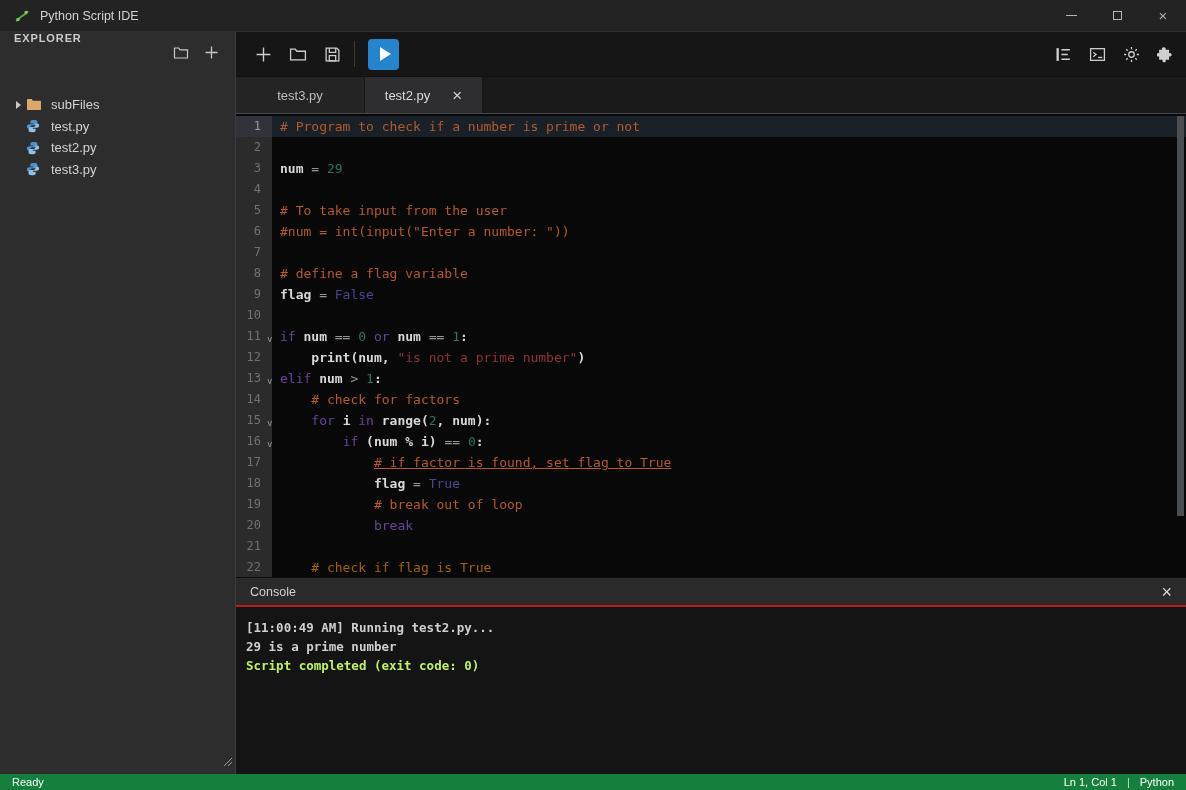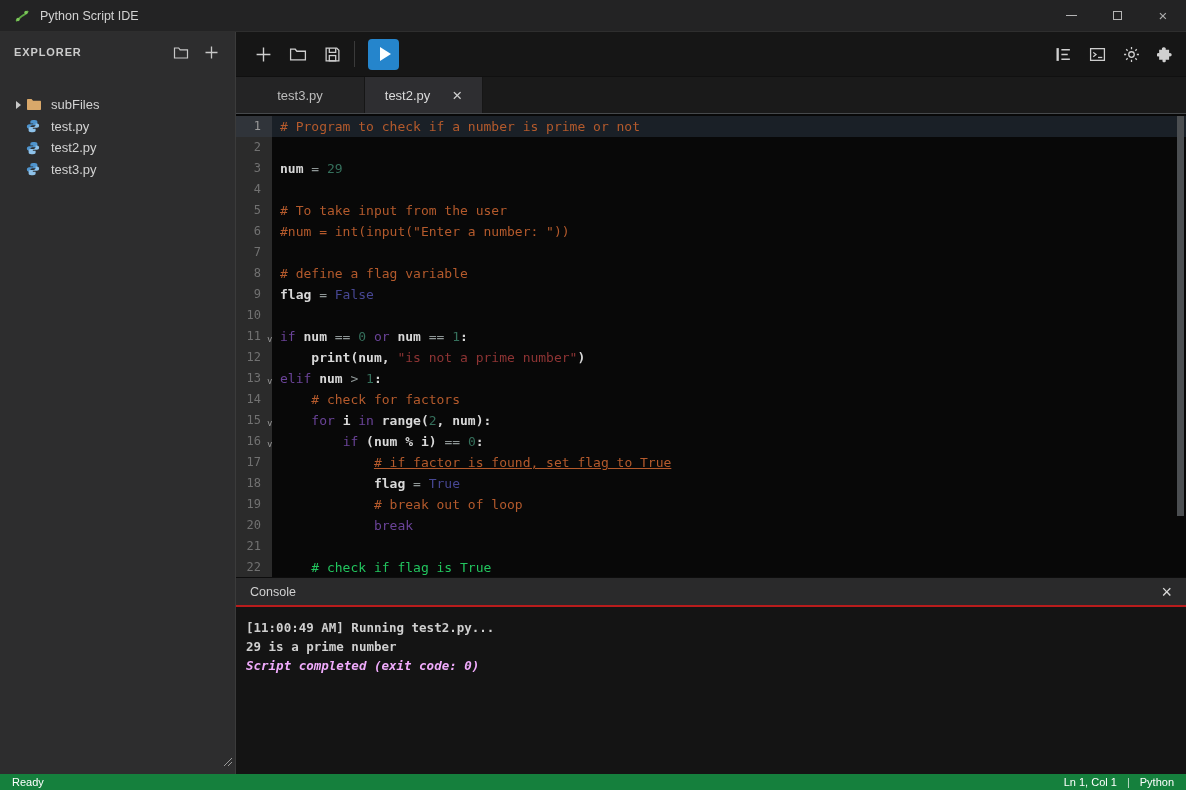--- a/index.html
+++ b/index.html
@@ -17,21 +17,21 @@
              color:#aeaeae; font-size:15px; }
   .min-glyph { width:11px; height:1px; background:#b5b5b5; display:inline-block; }
   .max-glyph { width:9px; height:9px; border:1px solid #b5b5b5; display:inline-block; }
 
   
   .content { flex:1; display:flex; min-height:0; }
 
   
   .sidebar { flex:0 0 236px; width:236px; background:#2d2d2e; border-right:1px solid #3b3b3b;
              position:relative; display:flex; flex-direction:column; }
-  .explorer-header { height:40px; display:flex; align-items:center; padding:0 16px 0 14px; }
+  .explorer-header { height:40px; display:flex; padding:0 16px 0 14px; }
   .explorer-title { color:#cccccc; font-size:11px; font-weight:700; letter-spacing:0.9px; }
   .explorer-actions { margin-left:auto; display:flex; align-items:center; gap:15px; }
   .icon-btn { display:flex; align-items:center; justify-content:center; }
   .file-tree { margin-top:22px; }
   .tree-row { height:21.5px; display:flex; align-items:center; padding-left:10px;
               color:#d2d2d2; font-size:13px; cursor:default; }
   .chevron { width:16px; display:flex; align-items:center; justify-content:center; }
   .tri { width:0; height:0; border-left:5px solid #c8c8c8; border-top:4px solid transparent;
          border-bottom:4px solid transparent; display:inline-block; }
   .file-icon { width:18px; margin-right:7px; display:flex; align-items:center; }
@@ -330,35 +330,35 @@
             <div class="code-line">
               <span class="gutter">20</span>
               <span class="code-text"><span class="b" style="color: rgb(216, 216, 216);">            </span><span style="color: rgb(106, 67, 152);">break</span></span>
             </div>
             <div class="code-line">
               <span class="gutter">21</span>
               <span class="code-text"></span>
             </div>
             <div class="code-line">
               <span class="gutter">22</span>
-              <span class="code-text"><span class="b" style="color: rgb(216, 216, 216);">    </span><span style="color: #22c55e;"># check if flag is True</span></span>
+              <span class="code-text"><span class="b" style="color: rgb(216, 216, 216);">    </span><span style="color: #a16207;"># check if flag is True</span></span>
             </div>
           </div>
         <div class="scrollbar-v"></div>
       </div>
 
       <div class="console">
         <div class="console-header">
           <span class="console-title">Console</span>
           <span class="console-close">×</span>
         </div>
         <div class="console-body">
             <div class="console-line" style="color: rgb(207, 207, 207);">[11:00:49 AM] Running test2.py...</div>
             <div class="console-line" style="color: rgb(207, 207, 207);">29 is a prime number</div>
-            <div class="console-line" style="color: #f0abfc; font-style: italic;">Script completed (exit code: 0)</div>
+            <div class="console-line" style="color: #bef264;">Script completed (exit code: 0)</div>
           </div>
       </div>
 
     </div>
   </div>
 
   <div class="statusbar">
     <span>Ready</span>
     <span class="status-right">
       <span>Ln 1, Col 1</span>

